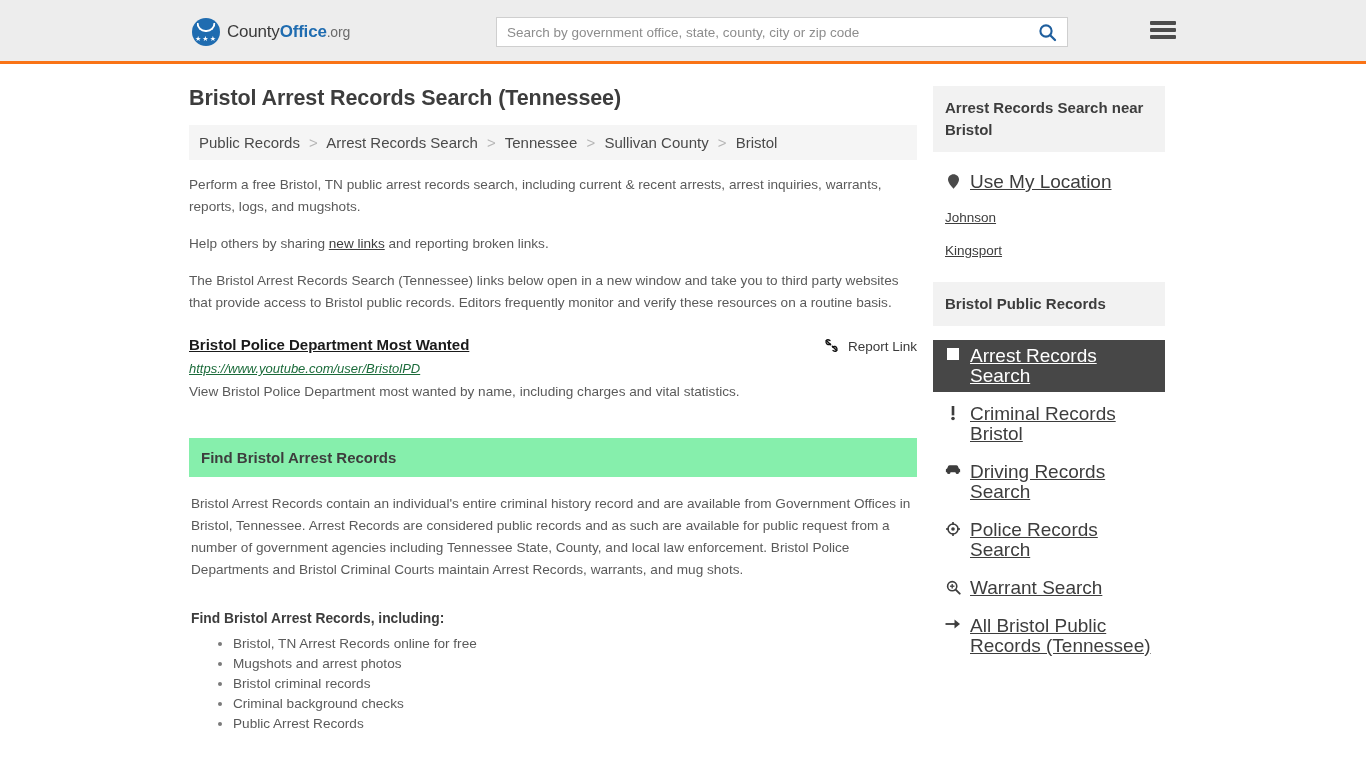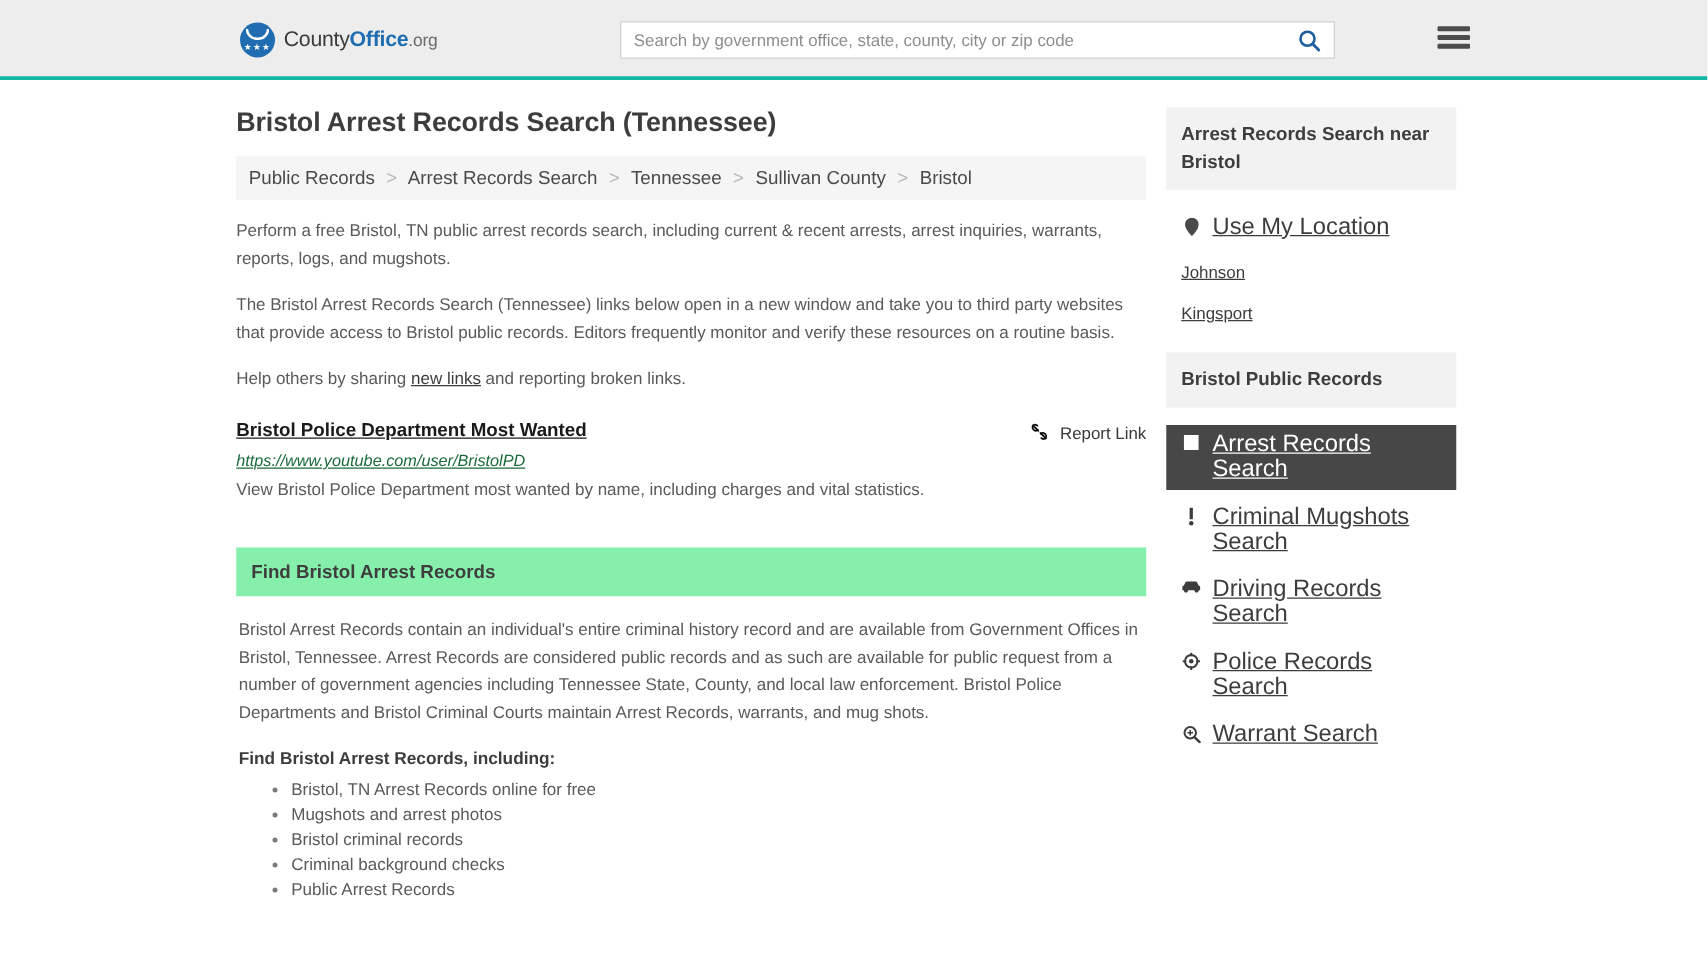--- a/index.html
+++ b/index.html
@@ -13,21 +13,21 @@
     color: #4a4a4a;
     -webkit-font-smoothing: antialiased;
   }
   * { box-sizing: border-box; }
 
   
   .site-header {
     position: relative;
     height: 64px;
     background: #ededed;
-    border-bottom: 3px solid #14b8a6;
+    border-bottom: 3px solid #f97316;
     display: flex;
     align-items: center;
   }
   .brand {
     position: absolute;
     left: 192px;
     top: 18px;
     display: flex;
     align-items: center;
     gap: 7px;
@@ -233,21 +233,21 @@
     font-weight: bold;
     color: #3d3d3d;
   }
   .section-body {
     padding: 16px 2px 0 2px;
   }
   h3.sub-head {
     font-size: 13.8px;
     font-weight: bold;
     color: #3d3d3d;
-    margin: 18px 0 8px 0;
+    margin: 30px 0 8px 0;
   }
   ul.bullets {
     margin: 0;
     padding-left: 42px;
     list-style: disc;
   }
   ul.bullets li {
     font-size: 13.6px;
     color: #5a5a5a;
     line-height: 20px;
@@ -347,22 +347,22 @@
         <a href="#">Arrest Records Search</a>
         <span class="sep">&gt;</span>
         <a href="#">Tennessee</a>
         <span class="sep">&gt;</span>
         <a href="#">Sullivan County</a>
         <span class="sep">&gt;</span>
         <a href="#">Bristol</a>
       </div>
 
       <p class="body-text">Perform a free Bristol, TN public arrest records search, including current &amp; recent arrests, arrest inquiries, warrants, reports, logs, and mugshots.</p>
+      <p class="body-text"><span>Help others by sharing </span><a href="#">new links</a><span> and reporting broken links.</span></p>
       <p class="body-text">The Bristol Arrest Records Search (Tennessee) links below open in a new window and take you to third party websites that provide access to Bristol public records. Editors frequently monitor and verify these resources on a routine basis.</p>
-      <p class="body-text"><span>Help others by sharing </span><a href="#">new links</a><span> and reporting broken links.</span></p>
 
       <div class="listing">
         <div class="listing-head">
           <a href="#" class="listing-title">Bristol Police Department Most Wanted</a>
           <a href="#" class="report-link">
             <svg width="17" height="17" viewBox="0 0 20 20">
               <path d="M4 4 L9 9 M11 11 L16 16" stroke="#111" stroke-width="1.7" stroke-linecap="round" fill="none"></path>
               <path d="M8.2 4.2 C5.6 2.2 3 3.6 3.6 6.4 C4.1 9 7.2 9.6 8.6 8.2" stroke="#111" stroke-width="1.6" fill="none" stroke-linecap="round"></path>
               <path d="M11.8 15.8 C14.4 17.8 17 16.4 16.4 13.6 C15.9 11 12.8 10.4 11.4 11.8" stroke="#111" stroke-width="1.6" fill="none" stroke-linecap="round"></path>
             </svg>
@@ -424,21 +424,21 @@
             <span class="lbl">Arrest Records Search</span>
           </a>
 
           <a href="#" class="side-row">
             <span class="ico">
               <svg width="6" height="15" viewBox="0 0 6 16">
                 <rect x="1.6" y="0" width="2.8" height="10" fill="#3d3d3d"></rect>
                 <circle cx="3" cy="13.4" r="1.9" fill="#3d3d3d"></circle>
               </svg>
             </span>
-            <span class="lbl">Criminal Mugshots Search</span>
+            <span class="lbl">Criminal Records Bristol</span>
           </a>
 
           <a href="#" class="side-row">
             <span class="ico">
               <svg width="17" height="11" viewBox="0 0 18 12">
                 <path d="M1 9 L1 6.2 C1 5.4 1.6 4.9 2.4 4.8 L3.6 2.2 C3.9 1.5 4.5 1.1 5.3 1.1 L12.7 1.1 C13.5 1.1 14.1 1.5 14.4 2.2 L15.6 4.8 C16.4 4.9 17 5.4 17 6.2 L17 9 Z" fill="#3d3d3d"></path>
                 <circle cx="4.2" cy="9.3" r="1.9" fill="#3d3d3d"></circle>
                 <circle cx="13.8" cy="9.3" r="1.9" fill="#3d3d3d"></circle>
               </svg>
             </span>
@@ -464,20 +464,29 @@
               <svg width="15" height="15" viewBox="0 0 16 16">
                 <circle cx="6.6" cy="6.6" r="4.9" fill="none" stroke="#3d3d3d" stroke-width="1.7"></circle>
                 <line x1="6.6" y1="4.2" x2="6.6" y2="9" stroke="#3d3d3d" stroke-width="1.4"></line>
                 <line x1="4.2" y1="6.6" x2="9" y2="6.6" stroke="#3d3d3d" stroke-width="1.4"></line>
                 <line x1="10.3" y1="10.3" x2="14.6" y2="14.6" stroke="#3d3d3d" stroke-width="2" stroke-linecap="round"></line>
               </svg>
             </span>
             <span class="lbl">Warrant Search</span>
           </a>
 
+          <a href="#" class="side-row">
+            <span class="ico">
+              <svg width="16" height="12" viewBox="0 0 16 12">
+                <line x1="0.5" y1="6" x2="13" y2="6" stroke="#3d3d3d" stroke-width="1.8"></line>
+                <path d="M9.5 1.6 L15 6 L9.5 10.4 Z" fill="#3d3d3d"></path>
+              </svg>
+            </span>
+            <span class="lbl">All Bristol Public Records (Tennessee)</span>
+          </a>
 
         </div>
       </div>
     </div>
 
   </div>
 
 </div>
 
 </body></html>

